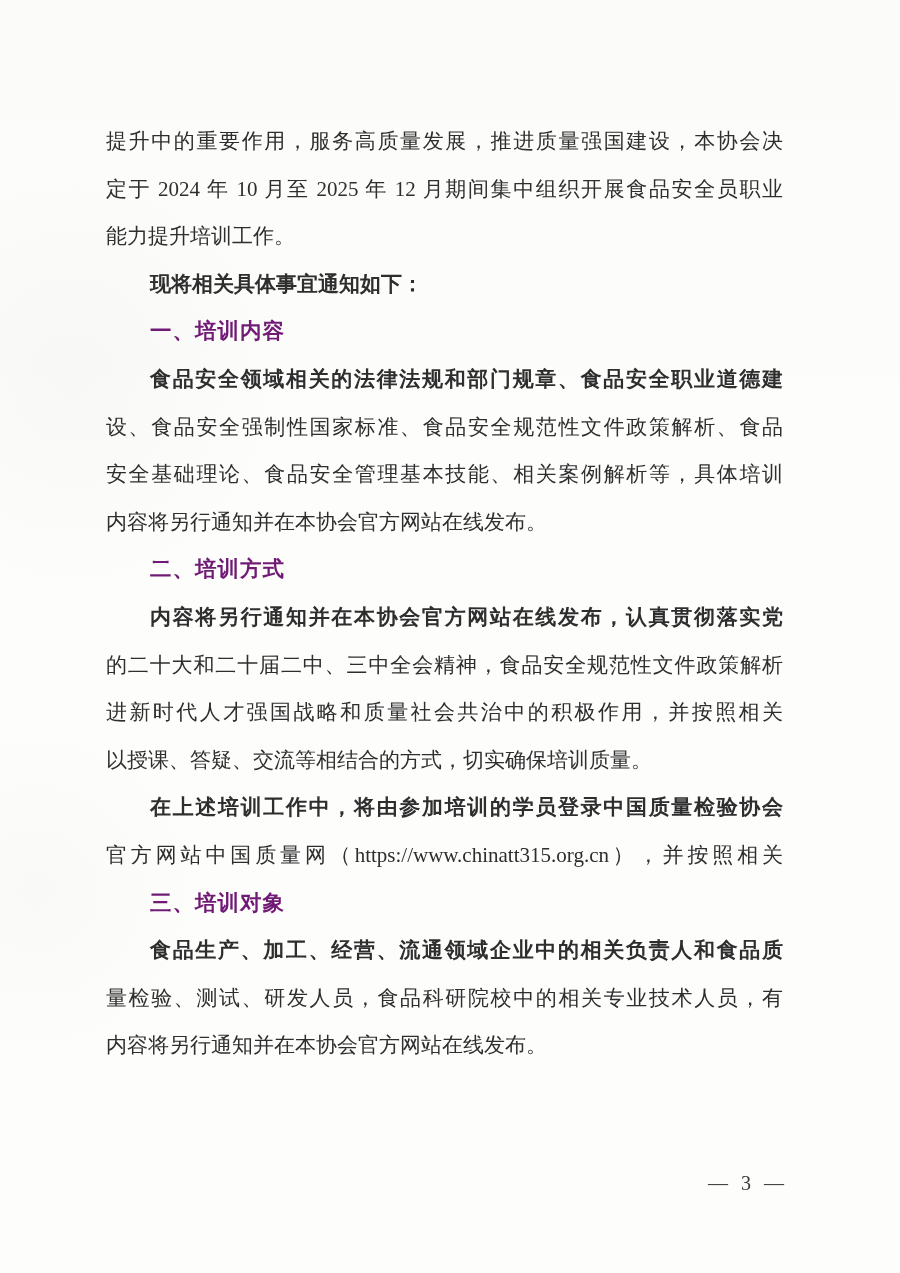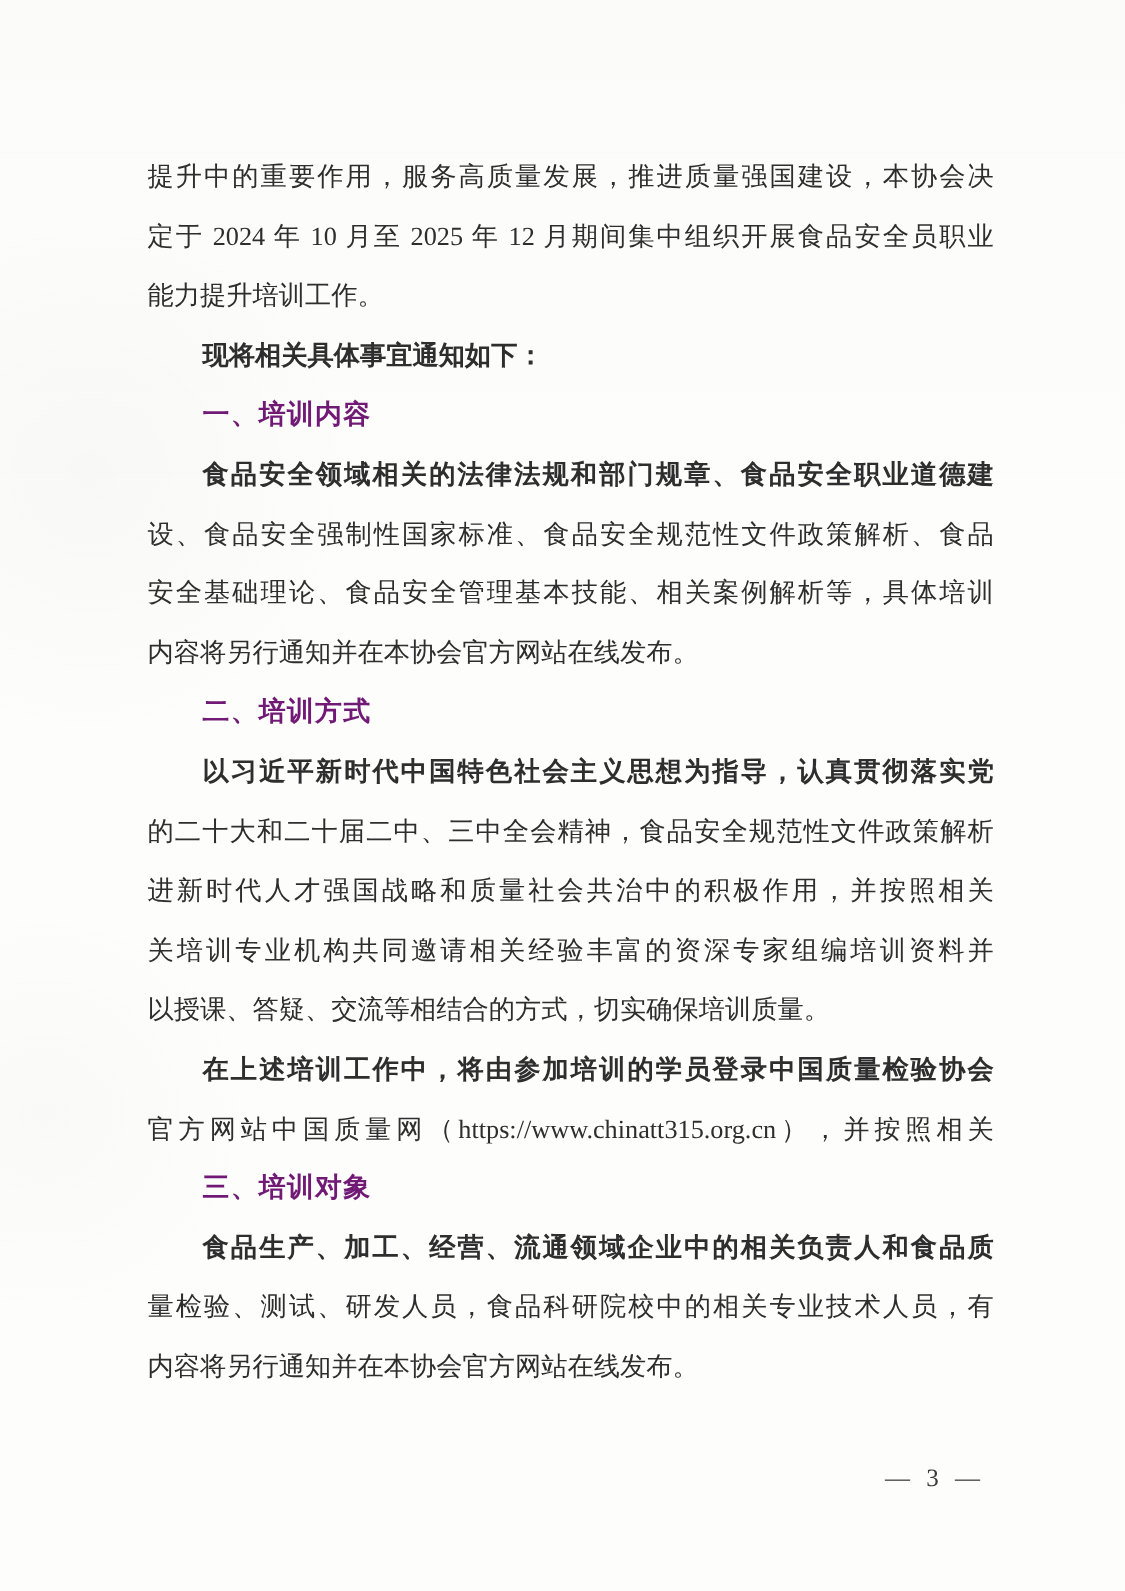--- a/index.html
+++ b/index.html
@@ -21,21 +21,21 @@
     inset: 0;
     background:
       radial-gradient(circle at 8% 30%, rgba(0,0,0,0.02), transparent 18%),
       radial-gradient(circle at 4% 70%, rgba(0,0,0,0.015), transparent 14%),
       linear-gradient(180deg, rgba(0,0,0,0.008), rgba(0,0,0,0) 40%);
     pointer-events: none;
   }
   .content {
     position: absolute;
     top: 118px;
-    left: 118px;
+    left: 106px;
     width: 677px;
   }
   .line {
     height: 47.6px;
     line-height: 47.6px;
     font-size: 21px;
     color: #2e2e2e;
     text-align: justify;
     text-align-last: left;
     overflow: hidden;
@@ -73,24 +73,23 @@
       <div class="line fill">提升中的重要作用，服务高质量发展，推进质量强国建设，本协会决</div>
       <div class="line fill">定于 2024 年 10 月至 2025 年 12 月期间集中组织开展食品安全员职业</div>
       <div class="line">能力提升培训工作。</div>
       <div class="line indent">现将相关具体事宜通知如下：</div>
       <div class="line heading indent">一、培训内容</div>
       <div class="line fill indent">食品安全领域相关的法律法规和部门规章、食品安全职业道德建</div>
       <div class="line fill">设、食品安全强制性国家标准、食品安全规范性文件政策解析、食品</div>
       <div class="line fill">安全基础理论、食品安全管理基本技能、相关案例解析等，具体培训</div>
       <div class="line">内容将另行通知并在本协会官方网站在线发布。</div>
       <div class="line heading indent">二、培训方式</div>
-      <div class="line fill indent">以习近平新时代中国特色社会主义思想为指导，认真贯彻落实党</div>
+      <div class="line fill indent">内容将另行通知并在本协会官方网站在线发布，认真贯彻落实党</div>
       <div class="line fill">的二十大和二十届二中、三中全会精神，食品安全规范性文件政策解析</div>
       <div class="line fill">进新时代人才强国战略和质量社会共治中的积极作用，并按照相关</div>
-      <div class="line fill">关培训专业机构共同邀请相关经验丰富的资深专家组编培训资料并</div>
       <div class="line">以授课、答疑、交流等相结合的方式，切实确保培训质量。</div>
       <div class="line fill indent">在上述培训工作中，将由参加培训的学员登录中国质量检验协会</div>
       <div class="line fill">官方网站中国质量网（https://www.chinatt315.org.cn），并按照相关</div>
       <div class="line heading indent">三、培训对象</div>
       <div class="line fill indent">食品生产、加工、经营、流通领域企业中的相关负责人和食品质</div>
       <div class="line fill">量检验、测试、研发人员，食品科研院校中的相关专业技术人员，有</div>
       <div class="line">内容将另行通知并在本协会官方网站在线发布。</div>
     </div>
   <div class="page-number">— 3 —</div>
 </div>

